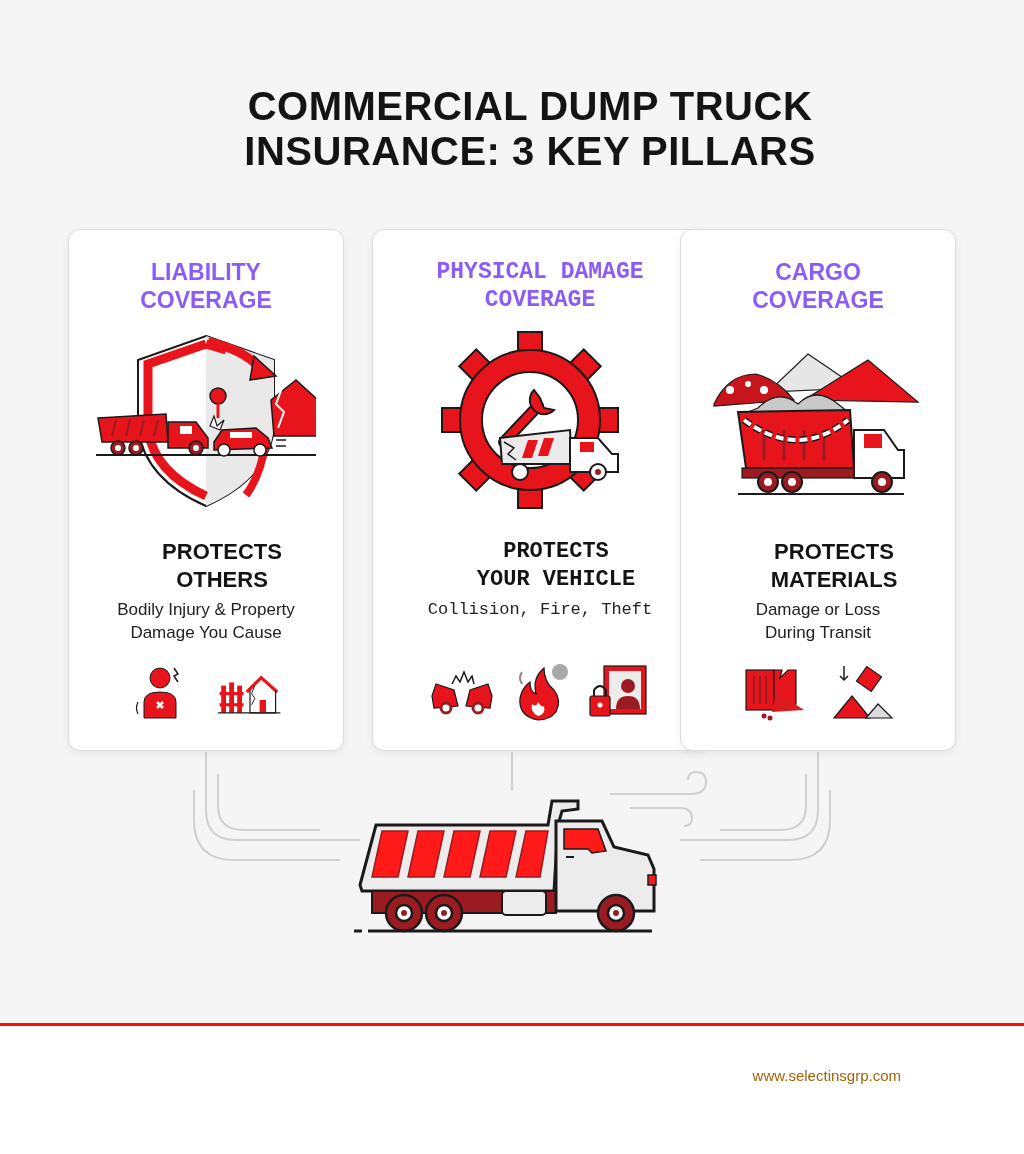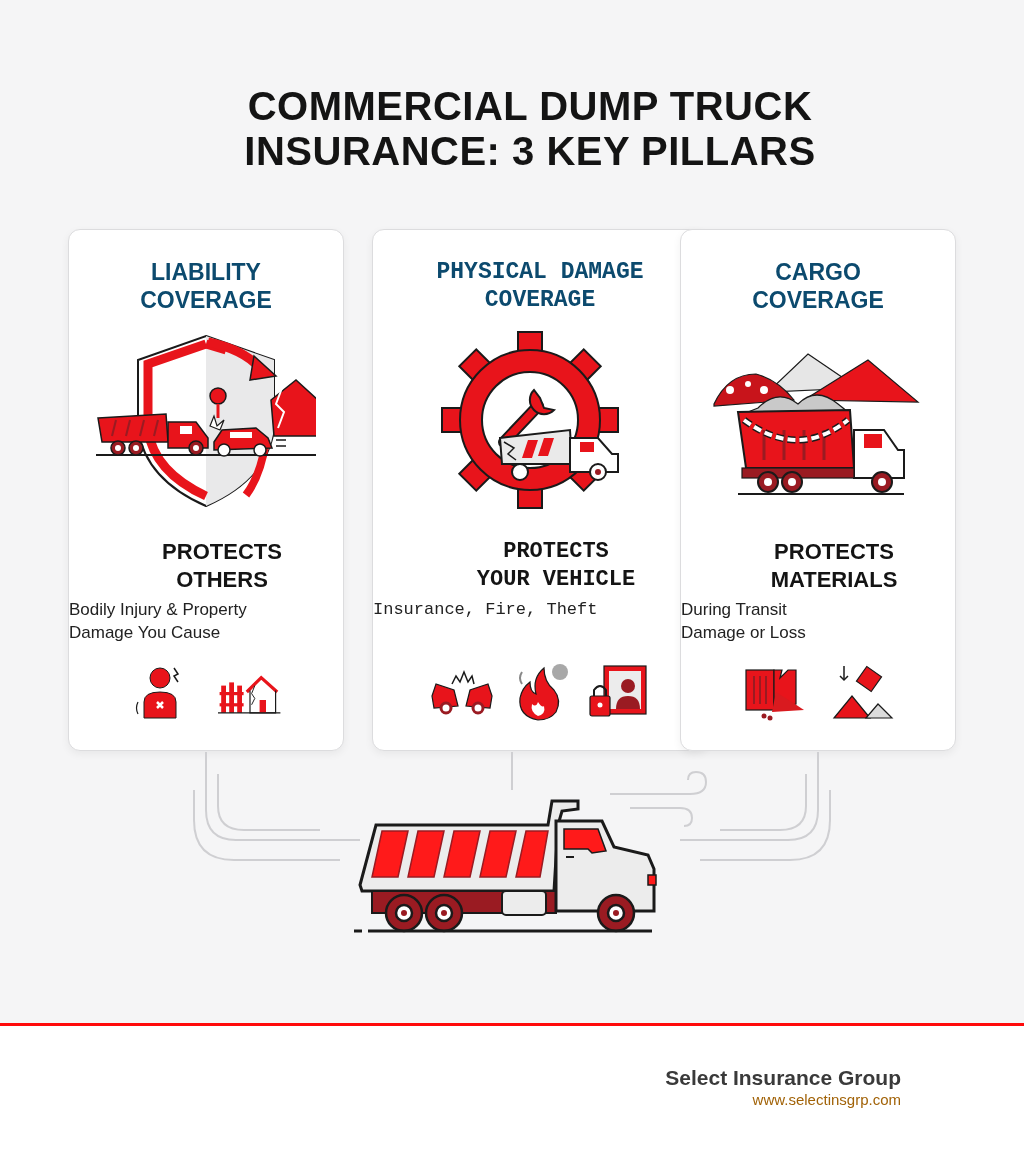--- a/index.html
+++ b/index.html
@@ -20,40 +20,40 @@
     position: absolute; top: 229px; height: 522px;
     background: #ffffff; border: 1px solid #dcdcde; border-radius: 12px;
     box-shadow: 0 3px 8px rgba(0,0,0,0.06);
   }
   .card-1 { left: 68px; width: 276px; }
   .card-2 { left: 372px; width: 336px; font-family: Liberation Mono, monospace; }
   .card-3 { left: 680px; width: 276px; }
 
   .card-heading {
     position: absolute; top: 28px; left: 0; width: 100%;
-    text-align: center; color: #0c4a6e; font-weight: 700;
+    text-align: center; color: #8b5cf6; font-weight: 700;
     font-size: 23px; line-height: 28px;
   }
   .card-heading span { display: block; }
 
   .hero-icon {
     position: absolute; top: 100px; left: 50%; transform: translateX(-50%);
     width: 220px; height: 180px;
   }
 
   .card-sub {
     position: absolute; top: 308px; left: 16px; width: 100%;
     text-align: center; color: #141414; font-weight: 700;
     font-size: 22px; line-height: 28px;
   }
   .card-sub span { display: block; }
 
   .card-desc {
     position: absolute; top: 368px; left: 0; width: 100%;
-    color: #222; font-size: 17px; line-height: 23px;
+    text-align: center; color: #222; font-size: 17px; line-height: 23px;
   }
   .card-desc span { display: block; }
 
   .small-icons {
     position: absolute; top: 432px; left: 0; width: 100%;
     display: flex; justify-content: center; gap: 24px;
   }
   .small-icons svg { width: 64px; height: 60px; }
 
   .connectors { position: absolute; left: 0; top: 750px; width: 1024px; height: 200px; }
@@ -186,21 +186,21 @@
     <circle cx="90" cy="142" r="8" fill="#fff" stroke="#1a1a1a" stroke-width="2"></circle>
     <circle cx="168" cy="142" r="8" fill="#fff" stroke="#1a1a1a" stroke-width="2"></circle>
     <circle cx="168" cy="142" r="3" fill="#9a1b22"></circle>
     <path d="M74 112 L84 118 L78 124 L86 130" fill="none" stroke="#1a1a1a" stroke-width="1.5"></path>
   </svg>
   <div class="card-sub">
     <span>PROTECTS</span>
     <span>YOUR VEHICLE</span>
   </div>
   <div class="card-desc">
-    <span>Insurance, Fire, Theft</span>
+    <span>Collision, Fire, Theft</span>
   </div>
   <div class="small-icons" style="gap:14px;">
     <svg viewBox="0 0 64 60">
       <path d="M2 34 L6 22 L24 28 L28 44 L4 46 Z" fill="#e8141b" stroke="#1a1a1a" stroke-width="1.2"></path>
       <path d="M62 34 L58 22 L40 28 L36 44 L60 46 Z" fill="#e8141b" stroke="#1a1a1a" stroke-width="1.2"></path>
       <circle cx="16" cy="46" r="5" fill="#fff" stroke="#9a1b22" stroke-width="3"></circle>
       <circle cx="48" cy="46" r="5" fill="#fff" stroke="#9a1b22" stroke-width="3"></circle>
       <path d="M22 22 L26 14 L30 20 L34 10 L38 20 L42 14 L44 22" fill="none" stroke="#1a1a1a" stroke-width="1.5"></path>
     </svg>
     <svg viewBox="0 0 64 60">
@@ -253,22 +253,22 @@
       <circle cx="84" cy="152" r="4" fill="#fff"></circle>
     <circle cx="174" cy="152" r="10" fill="#9a1b22" stroke="#1a1a1a" stroke-width="2"></circle>
       <circle cx="174" cy="152" r="4" fill="#fff"></circle>
     <line x1="30" y1="164" x2="196" y2="164" stroke="#1a1a1a" stroke-width="2"></line>
   </svg>
   <div class="card-sub">
     <span>PROTECTS</span>
     <span>MATERIALS</span>
   </div>
   <div class="card-desc">
+    <span>Damage or Loss</span>
     <span>During Transit</span>
-    <span>Damage or Loss</span>
   </div>
   <div class="small-icons">
     <svg viewBox="0 0 64 60">
       <rect x="4" y="8" width="28" height="40" fill="#e8141b" stroke="#1a1a1a" stroke-width="1.2"></rect>
       <line x1="12" y1="14" x2="12" y2="42" stroke="#9a1b22" stroke-width="2"></line>
       <line x1="18" y1="14" x2="18" y2="42" stroke="#9a1b22" stroke-width="2"></line>
       <line x1="24" y1="14" x2="24" y2="42" stroke="#9a1b22" stroke-width="2"></line>
       <path d="M32 8 L40 8 L38 16 L46 8 L54 8 L54 42 L32 48 Z" fill="#e8141b" stroke="#1a1a1a" stroke-width="1.2"></path>
       <path d="M34 30 Q50 40 62 48 L30 50 Z" fill="#d91a1f"></path>
       <circle cx="22" cy="54" r="2.5" fill="#9a1b22"></circle>
@@ -324,15 +324,14 @@
   <circle cx="52" cy="118" r="3" fill="#9a1b22"></circle>
   <circle cx="92" cy="118" r="3" fill="#9a1b22"></circle>
   <circle cx="264" cy="118" r="3" fill="#9a1b22"></circle>
   <line x1="2" y1="136" x2="10" y2="136" stroke="#1a1a1a" stroke-width="3"></line>
   <line x1="16" y1="136" x2="300" y2="136" stroke="#1a1a1a" stroke-width="3"></line>
 </svg>
 
 <div class="footer-bar"></div>
 <div class="footer-bg"></div>
 <div class="brand">
-  <div class="brand-name">Select Insurance Group</div>
   <div class="brand-url">www.selectinsgrp.com</div>
 </div>
 
 </body></html>

